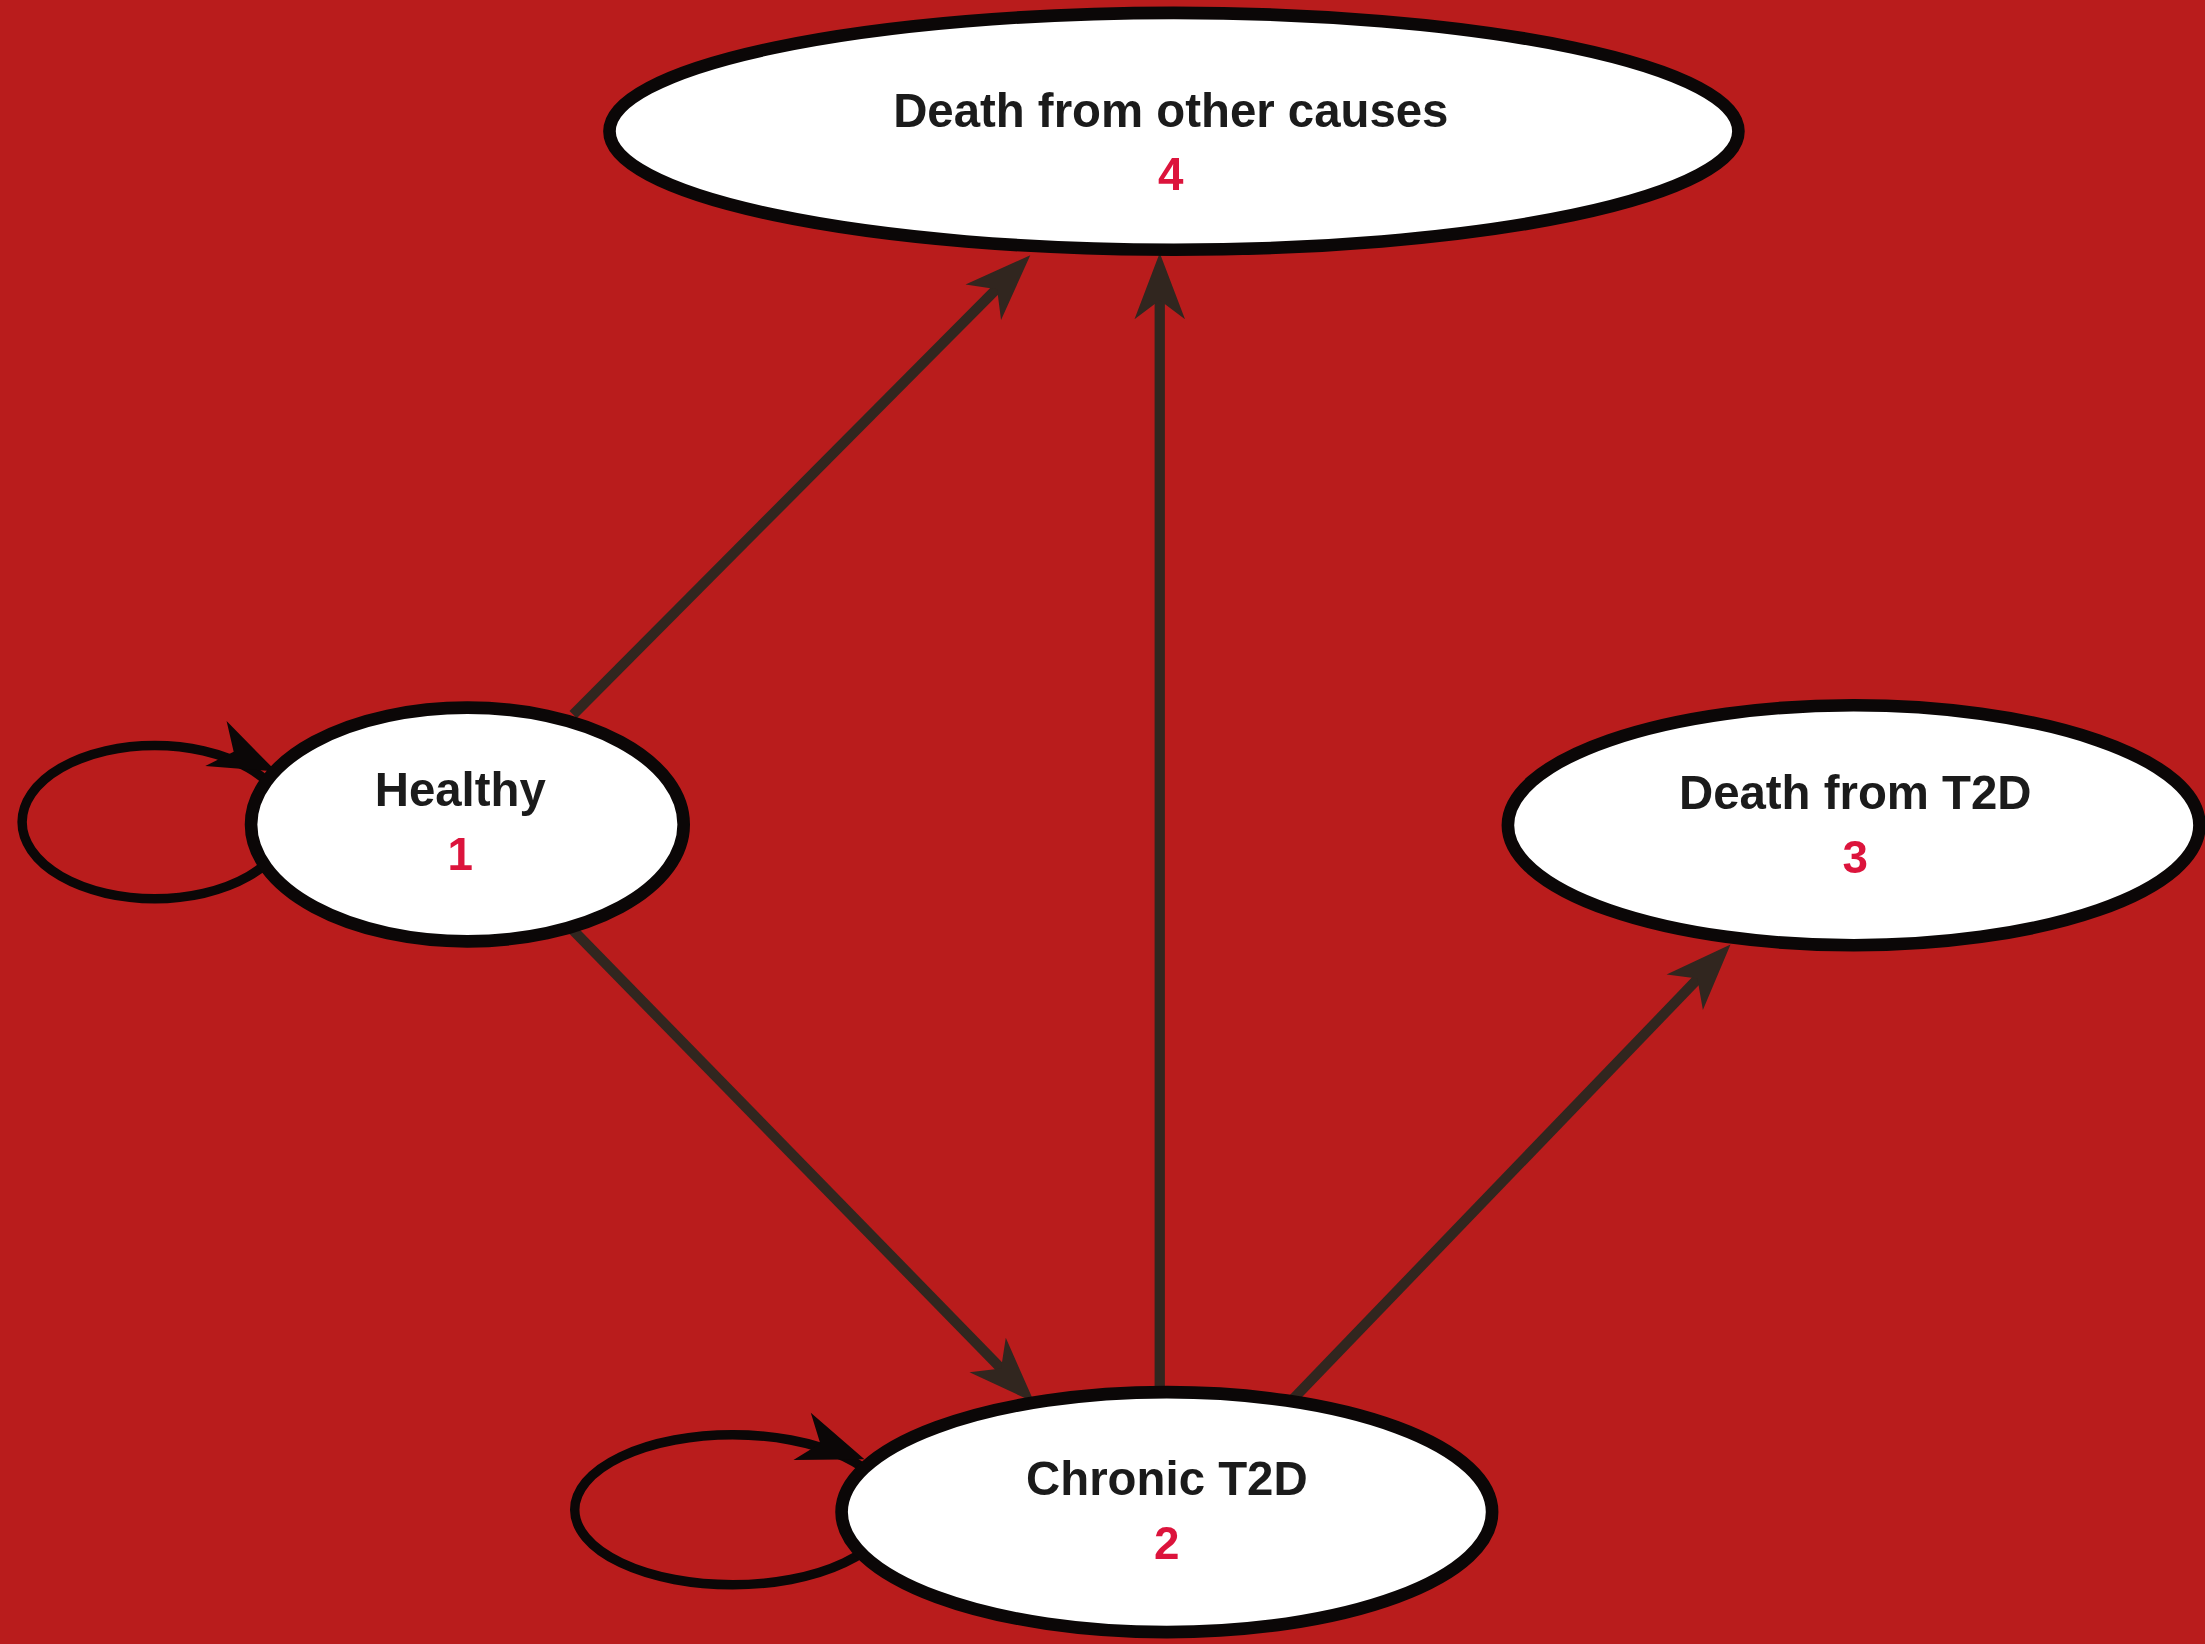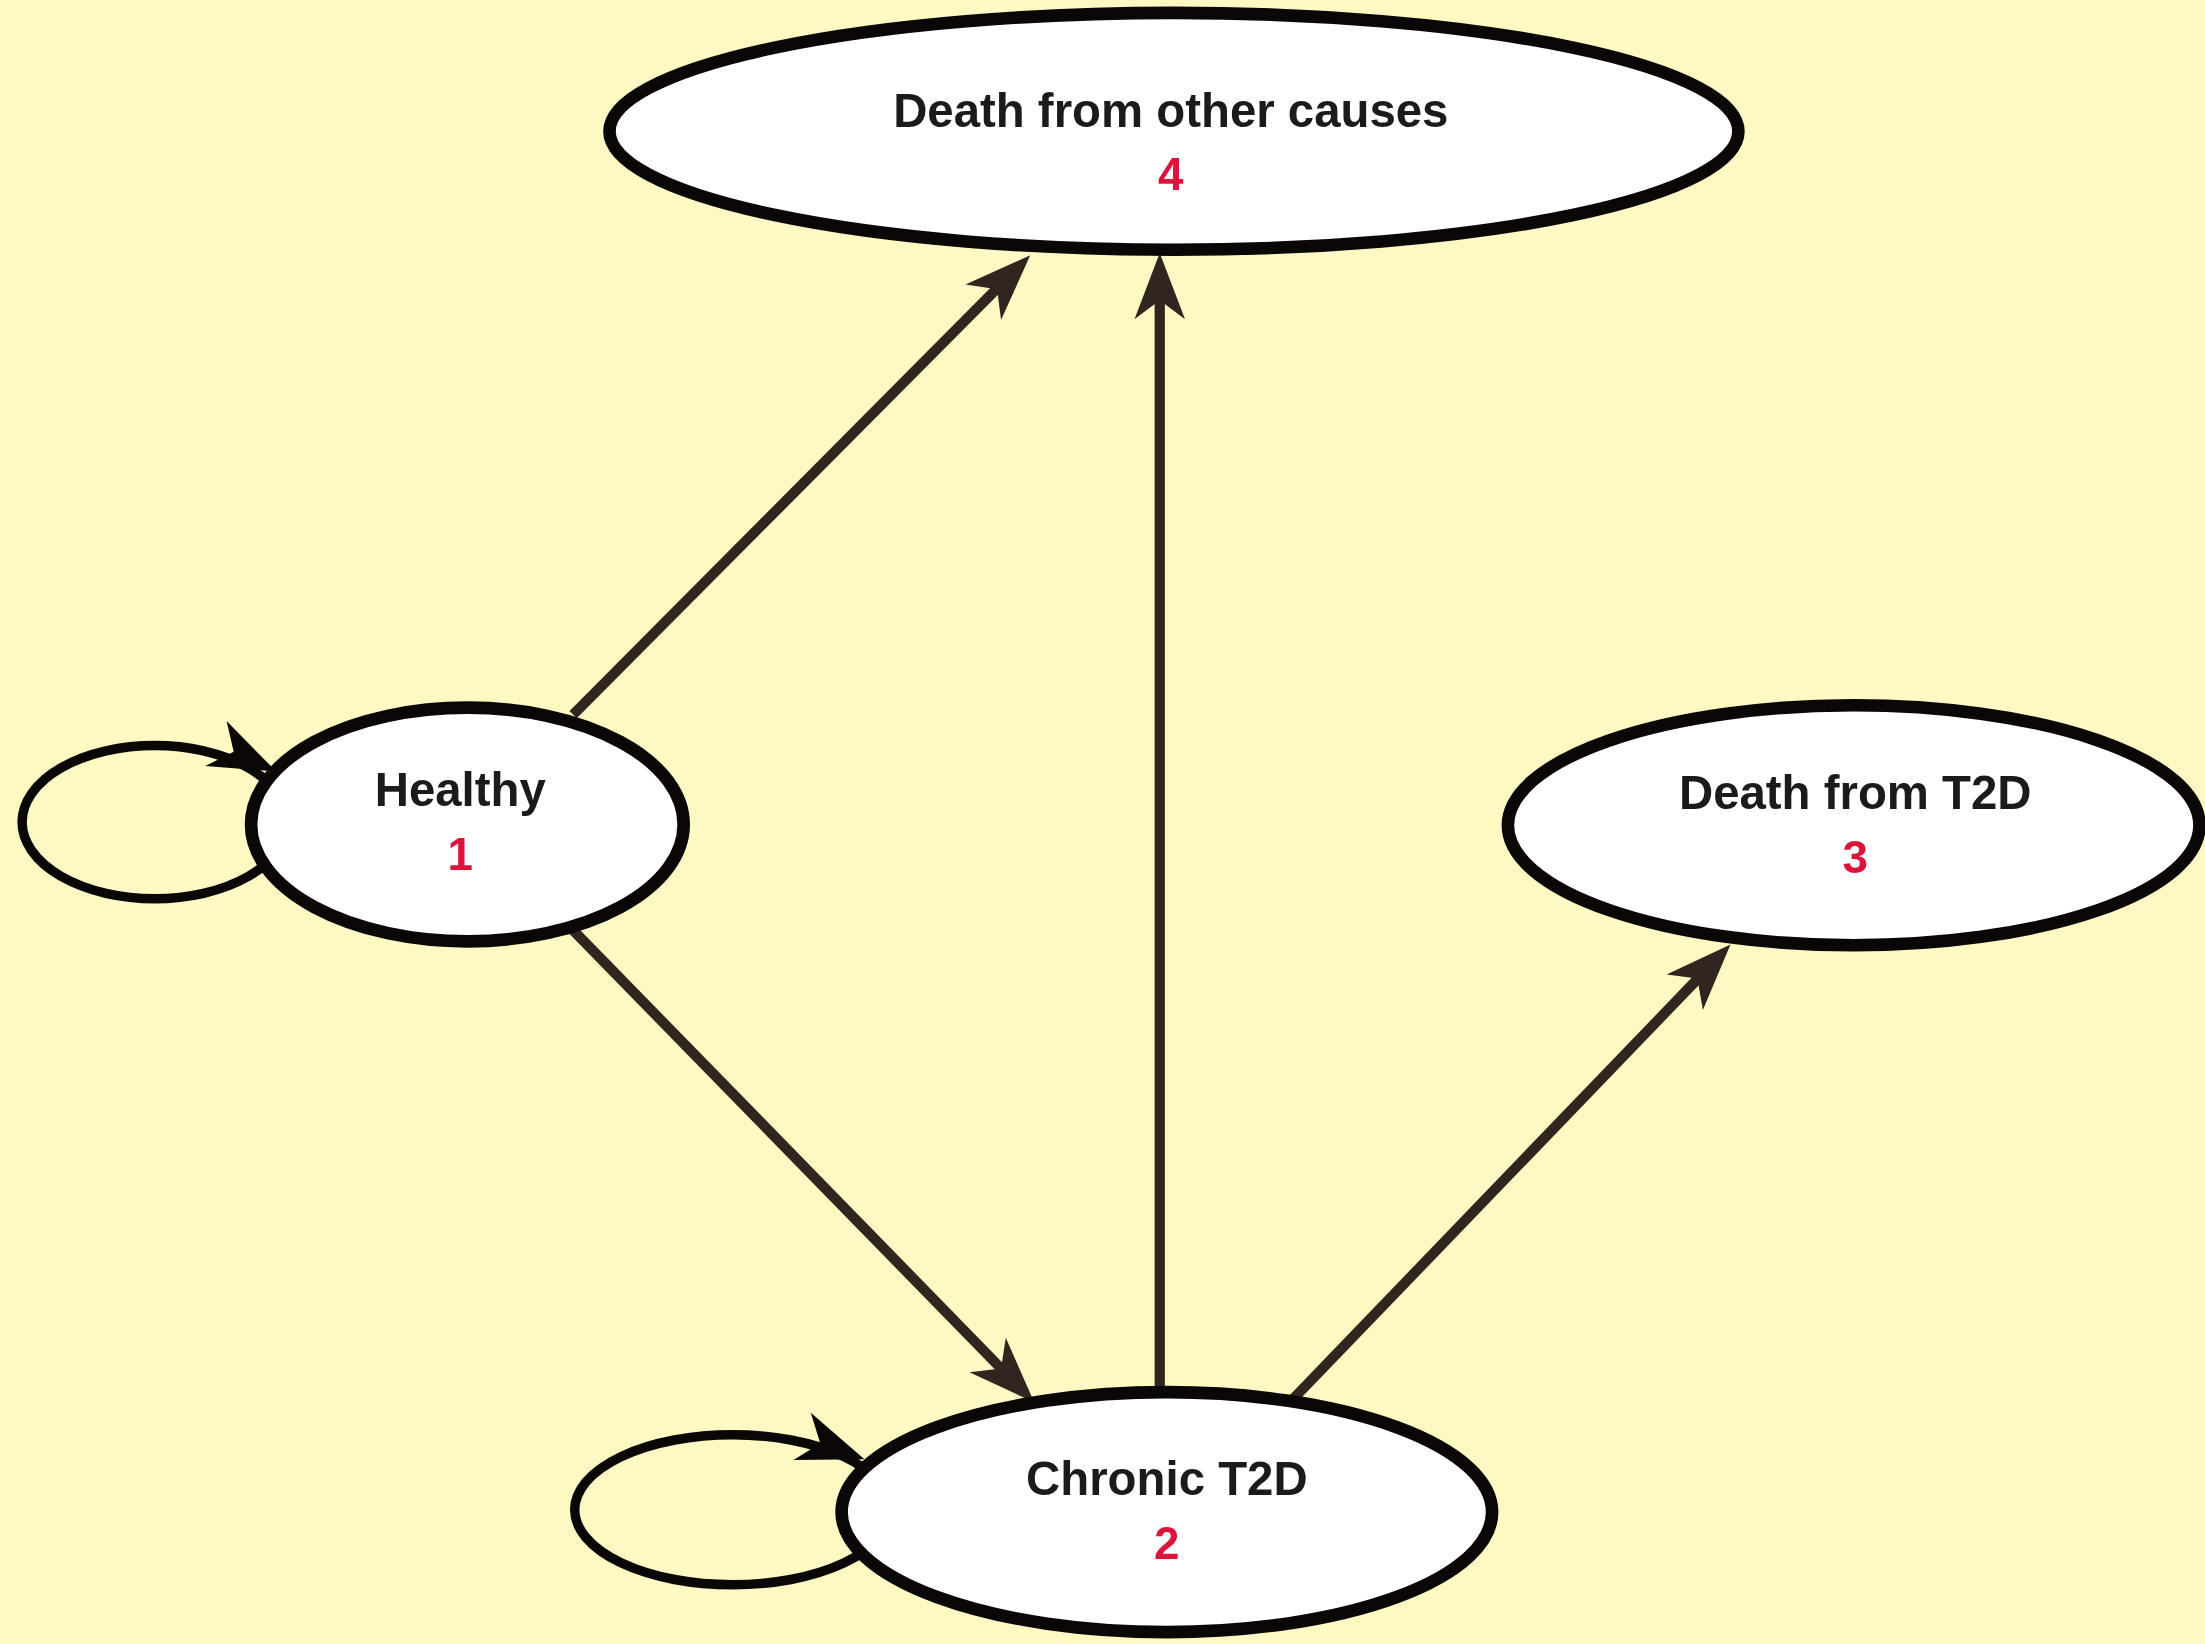--- a/index.html
+++ b/index.html
@@ -3,21 +3,21 @@
 <meta charset="utf-8">
 <style>
   html, body {
     margin: 0;
     padding: 0;
     background: #ffffff;
   }
   .diagram-stage {
     width: 2205px;
     height: 1645px;
-    background: #fef9c3;
+    background: #b91c1c;
     position: relative;
   }
   svg { display: block; }
   .node-ellipse {
     fill: #ffffff;
     stroke-width: 16px;
   }
   .loop-arc {
     fill: none;
     stroke-width: 12px;

